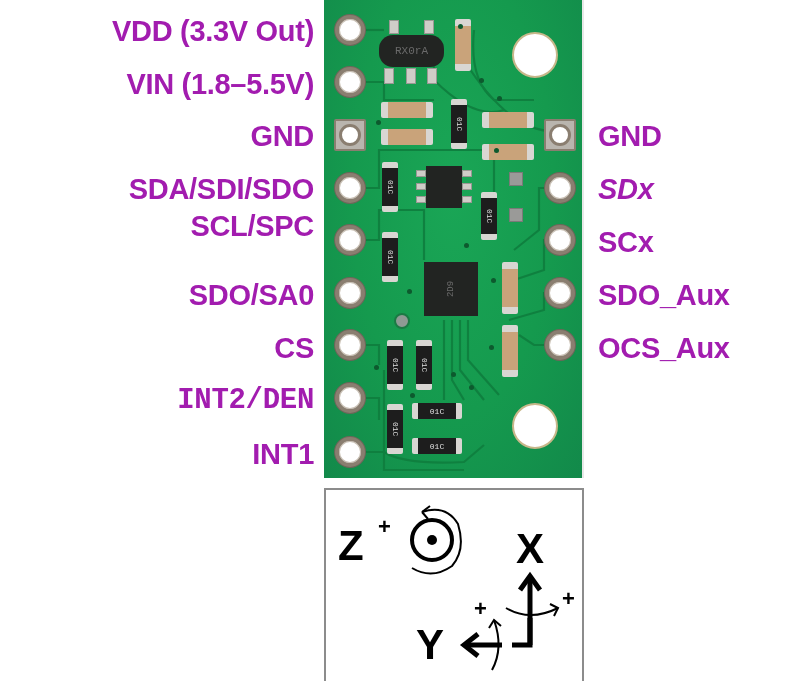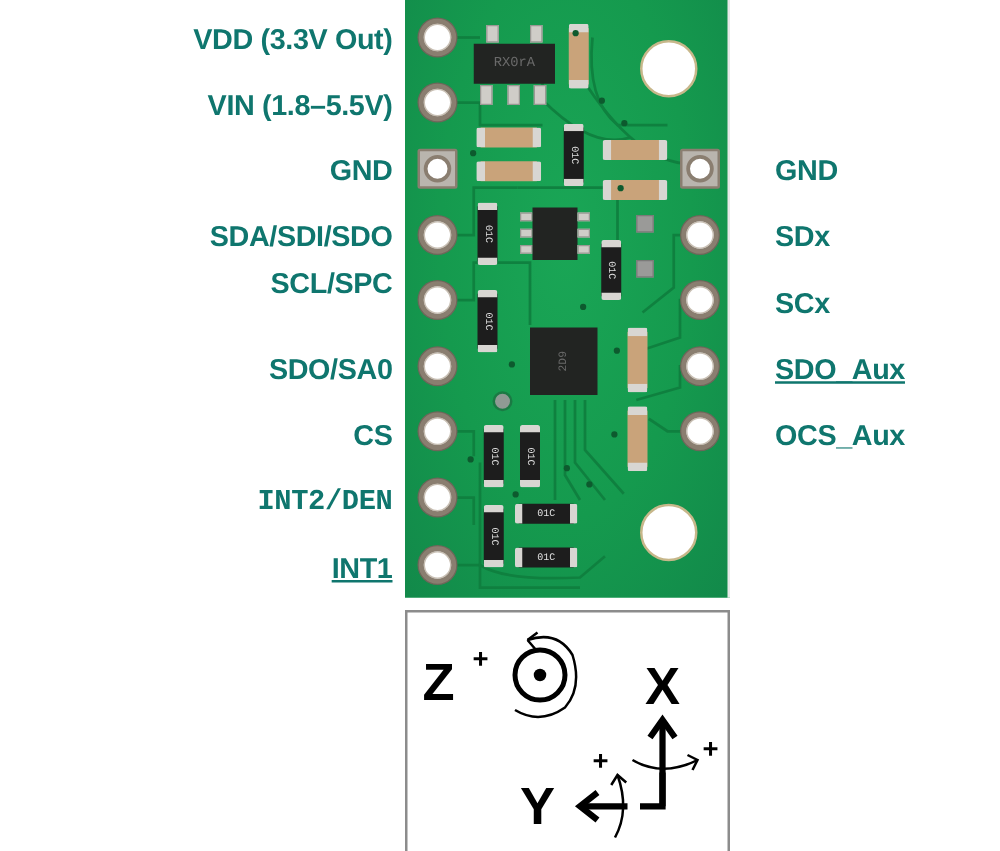--- a/index.html
+++ b/index.html
@@ -3,26 +3,25 @@
   <meta charset="utf-8">
   <style>
     * { margin: 0; padding: 0; box-sizing: border-box; }
     html, body { width: 800px; height: 681px; background: #ffffff; overflow: hidden; }
     body { position: relative; font-family: "Liberation Sans", sans-serif; }
 
     .label {
       position: absolute;
       font-family: "Liberation Sans", sans-serif;
       font-weight: bold;
-      font-size: 23px;
-      color: #0f766e;
+      font-size: 29px;
+      color: #a21caf;
       line-height: 36px;
       white-space: nowrap;
       letter-spacing: -0.3px;
-      margin-left: 22px;
     }
     .label.left { right: 486px; text-align: right; }
     .label.right { left: 598px; text-align: left; }
 
     #board {
       position: absolute;
       left: 324px; top: 0px;
       width: 260px; height: 478px;
       background: #159a4e;
       background-image: radial-gradient(ellipse at 50% 40%, #1aa656 0%, #159a4e 55%, #12894a 100%);
@@ -152,28 +151,28 @@
 
 <div>
   <div class="label left" style="top:13px;">VDD (3.3V Out)</div>
   <div class="label left" style="top:66px;">VIN (1.8–5.5V)</div>
   <div class="label left" style="top:118px;">GND</div>
   <div class="label left" style="top:171px;">SDA/SDI/SDO</div>
   <div class="label left" style="top:208px;">SCL/SPC</div>
   <div class="label left" style="top:277px;">SDO/SA0</div>
   <div class="label left" style="top:330px;">CS</div>
   <div class="label left" style="top:383px;font-family:Liberation Mono, monospace;">INT2/DEN</div>
-  <div class="label left" style="top:436px;text-decoration:underline;">INT1</div>
+  <div class="label left" style="top:436px;">INT1</div>
 </div>
 
 <div>
   <div class="label right" style="top:118px;">GND</div>
-  <div class="label right" style="top:171px;">SDx</div>
+  <div class="label right" style="top:171px;font-style:italic;">SDx</div>
   <div class="label right" style="top:224px;">SCx</div>
-  <div class="label right" style="top:277px;text-decoration:underline;">SDO_Aux</div>
+  <div class="label right" style="top:277px;">SDO_Aux</div>
   <div class="label right" style="top:330px;">OCS_Aux</div>
 </div>
 
 <div id="board">
 
   <svg width="260" height="478" style="position:absolute;left:0;top:0;">
     <g fill="none" stroke="#0f7e3e" stroke-width="2.2" opacity="0.9">
       <path d="M40 30 L60 30"></path>
       <path d="M40 82 L60 82 L60 100 L110 100"></path>
       <path d="M110 50 L110 80 Q150 120 180 110"></path>
@@ -211,21 +210,21 @@
   <div class="pin" style="left:236px;top:188px;"></div>
   <div class="pin" style="left:236px;top:240px;"></div>
   <div class="pin" style="left:236px;top:293px;"></div>
   <div class="pin" style="left:236px;top:345px;"></div>
 
   <div class="mount-hole" style="left:188px;top:32px;"></div>
   <div class="mount-hole" style="left:188px;top:403px;"></div>
 
   <div class="pin-leg" style="left:65px;top:20px;width:10px;height:14px;"></div>
   <div class="pin-leg" style="left:100px;top:20px;width:10px;height:14px;"></div>
-  <div class="chip" style="left:55px;top:35px;width:65px;height:32px;">
+  <div class="chip" style="left:55px;top:35px;width:65px;height:32px;border-radius:14px;">
     <span>RX0rA</span>
   </div>
   <div class="pin-leg" style="left:60px;top:68px;width:10px;height:16px;"></div>
   <div class="pin-leg" style="left:82px;top:68px;width:10px;height:16px;"></div>
   <div class="pin-leg" style="left:103px;top:68px;width:10px;height:16px;"></div>
 
   <div class="smd v" style="left:131px;top:19px;width:16px;height:52px;"></div>
 
   <div class="smd" style="left:57px;top:102px;width:52px;height:16px;"></div>
   <div class="smd" style="left:57px;top:129px;width:52px;height:16px;"></div>

